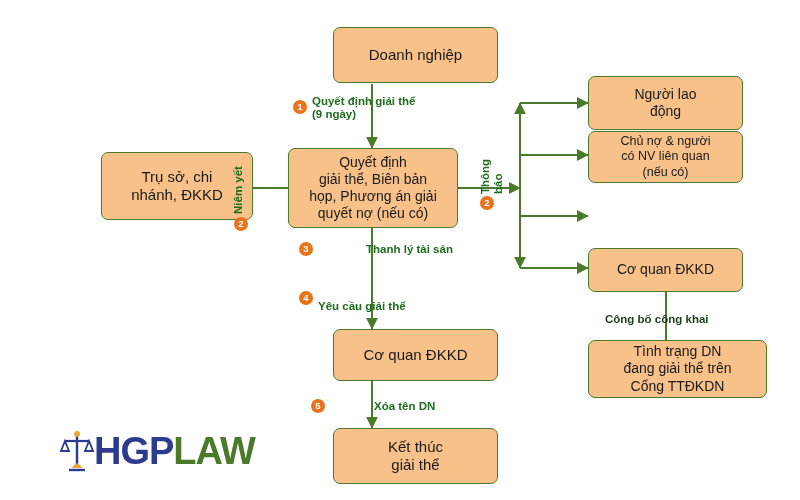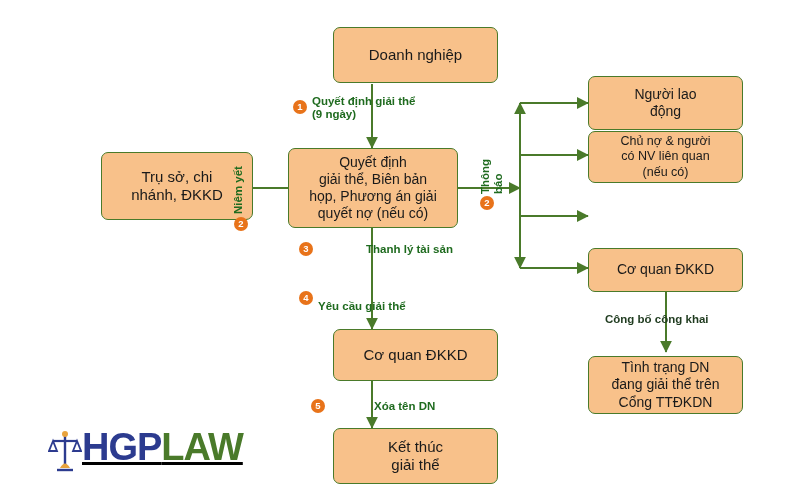--- a/index.html
+++ b/index.html
@@ -68,25 +68,24 @@
     position: absolute;
     left: 0;
     top: 0;
     width: 800px;
     height: 500px;
     pointer-events: none;
   }
   
   #logo {
     position: absolute;
-    left: 48px;
+    left: 60px;
     top: 428px;
     display: flex;
-    align-items: flex-start;
-    text-decoration: underline;
+    align-items: center;
   }
   #logo .mark {
     position: relative;
     width: 34px;
     height: 46px;
   }
   #logo .logo-text {
     font-size: 38px;
     font-weight: bold;
     letter-spacing: -1px;
@@ -141,21 +140,21 @@
   <div class="node" style="left:588px; top:76px; width:155px; height:54px;">Người lao
 động</div>
 
   <div class="node small" style="left:588px; top:131px; width:155px; height:52px;">Chủ nợ &amp; người
 có NV liên quan
 (nếu có)</div>
 
 
   <div class="node" style="left:588px; top:248px; width:155px; height:44px;">Cơ quan ĐKKD</div>
 
-  <div class="node" style="left:588px; top:356px; width:155px; height:58px;">Tình trạng DN
+  <div class="node" style="left:588px; top:340px; width:179px; height:58px;">Tình trạng DN
 đang giải thể trên
 Cổng TTĐKDN</div>
 
   <div class="node big" style="left:290px; top:329px; width:165px; height:52px;">Cơ quan ĐKKD</div>
 
   <div class="node big" style="left:290px; top:428px; width:165px; height:56px;">Kết thúc
 giải thể</div>
 
   <div class="badge" style="left:293px; top:100px;">1</div>
   <div class="edge-label" style="left:312px; top:95px; text-align:left;">Quyết định giải thể

